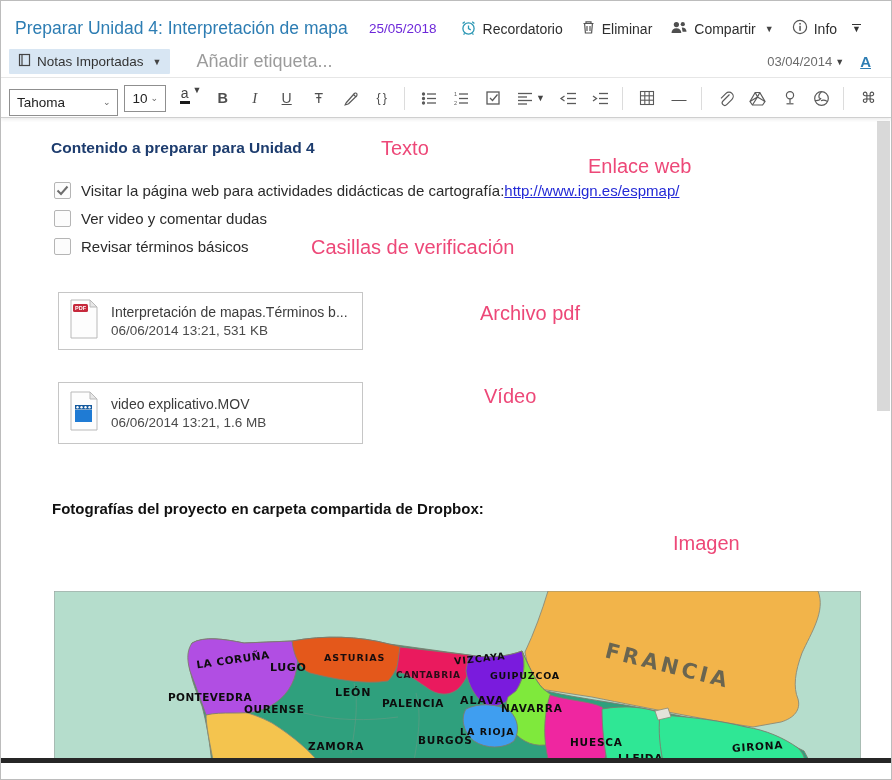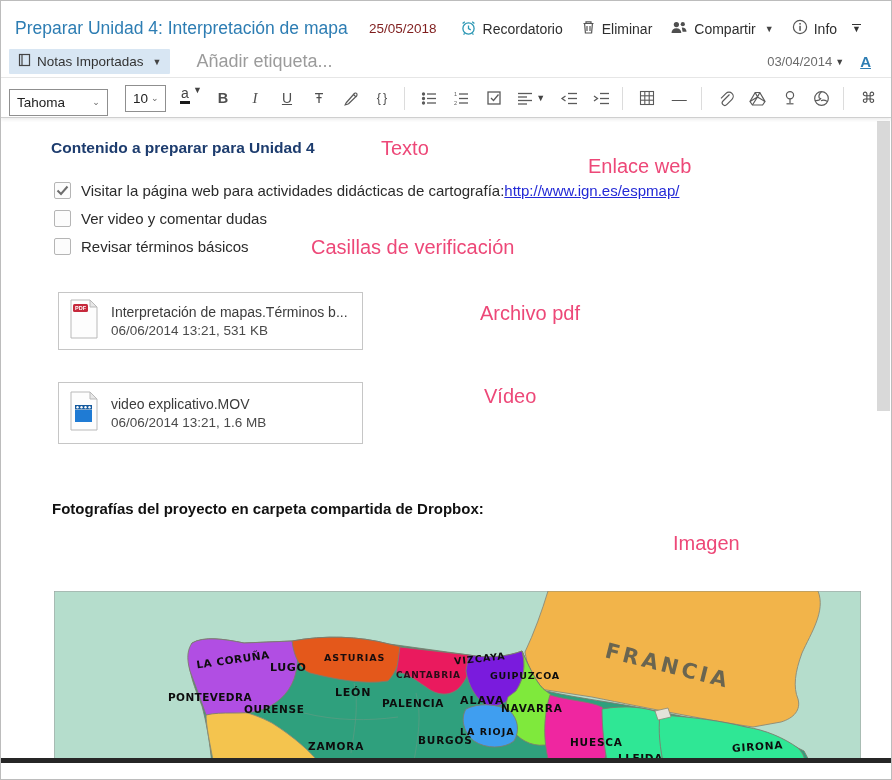--- a/index.html
+++ b/index.html
@@ -6,21 +6,21 @@
   body { background:#fff; font-family:"Liberation Sans", sans-serif; }
   .page { position:relative; width:892px; height:780px; background:#fff;
           border:1px solid #bcbcbc; overflow:hidden; }
 
   
   .header { position:absolute; top:0; left:0; right:0; height:56px;
             display:flex; align-items:center; padding:0 8px 0 14px;
             border-bottom:1px solid #e6e6e6; background:#fff; }
   .note-title { width:352px; overflow:hidden; white-space:nowrap;
                 font-size:17.5px; color:#2d7db3; flex:0 0 auto; }
-  .hdr-date { font-size:13.5px; color:#7f1d1d; margin:0 14px 0 2px; }
+  .hdr-date { font-size:13.5px; color:#6d28d9; margin:0 14px 0 2px; }
   .action { display:flex; align-items:center; gap:6px; font-size:14px;
             color:#2e2e2e; margin:0 9px; cursor:default; white-space:nowrap; }
   .chev { font-size:9px; color:#444; margin-left:3px; }
   .collapse-btn { margin:0 2px 0 6px; display:flex; flex-direction:column; align-items:center; }
   .collapse-btn .bar { width:9px; height:1.5px; background:#333; margin-bottom:1px; }
   .collapse-btn .tri { font-size:9px; color:#333; line-height:7px; }
 
   
   .metabar { position:absolute; top:45px; left:0; right:0; height:32px;
              display:flex; align-items:center; padding:0 8px;
@@ -36,21 +36,21 @@
   
   .toolbar { position:absolute; top:78px; left:0; right:0; height:39px;
              display:flex; align-items:center; padding:0 8px;
              border-bottom:1px solid #cfcfcf; background:#fff;
              box-shadow:0 2px 3px rgba(0,0,0,0.07); z-index:2; }
   .sel { border:1px solid #8f8f8f; height:27px; display:flex; align-items:center;
          justify-content:space-between; padding:0 7px; font-size:13.5px; color:#222;
          background:#fff; }
   .sel .chev { color:#666; }
   .font-sel { width:147px;margin-top:8px; }
-  .size-sel { width:52px; margin-left:17px; }
+  .size-sel { width:52px; margin-left:6px; }
   .tb { min-width:29px; height:27px; display:flex; align-items:center;
         justify-content:center; color:#4f4f4f; font-size:14px; margin-left:3px; }
   .tb svg { display:block; }
   .tb-div { width:1px; height:23px; background:#dcdcdc; margin:0 7px; }
   .color-a { position:relative; font-size:14px; color:#444; display:flex; align-items:flex-start; }
   .color-a .a-wrap { position:relative; padding:0 1px 3px 1px; }
   .color-a .a-bar { position:absolute; left:0; right:0; bottom:0; height:2.5px; background:#1a1a1a; }
   .b-btn { font-weight:bold; font-size:14.5px; }
   .i-btn { font-style:italic; font-family:"Liberation Serif", serif; font-size:15px; }
   .u-btn { text-decoration:underline; }

